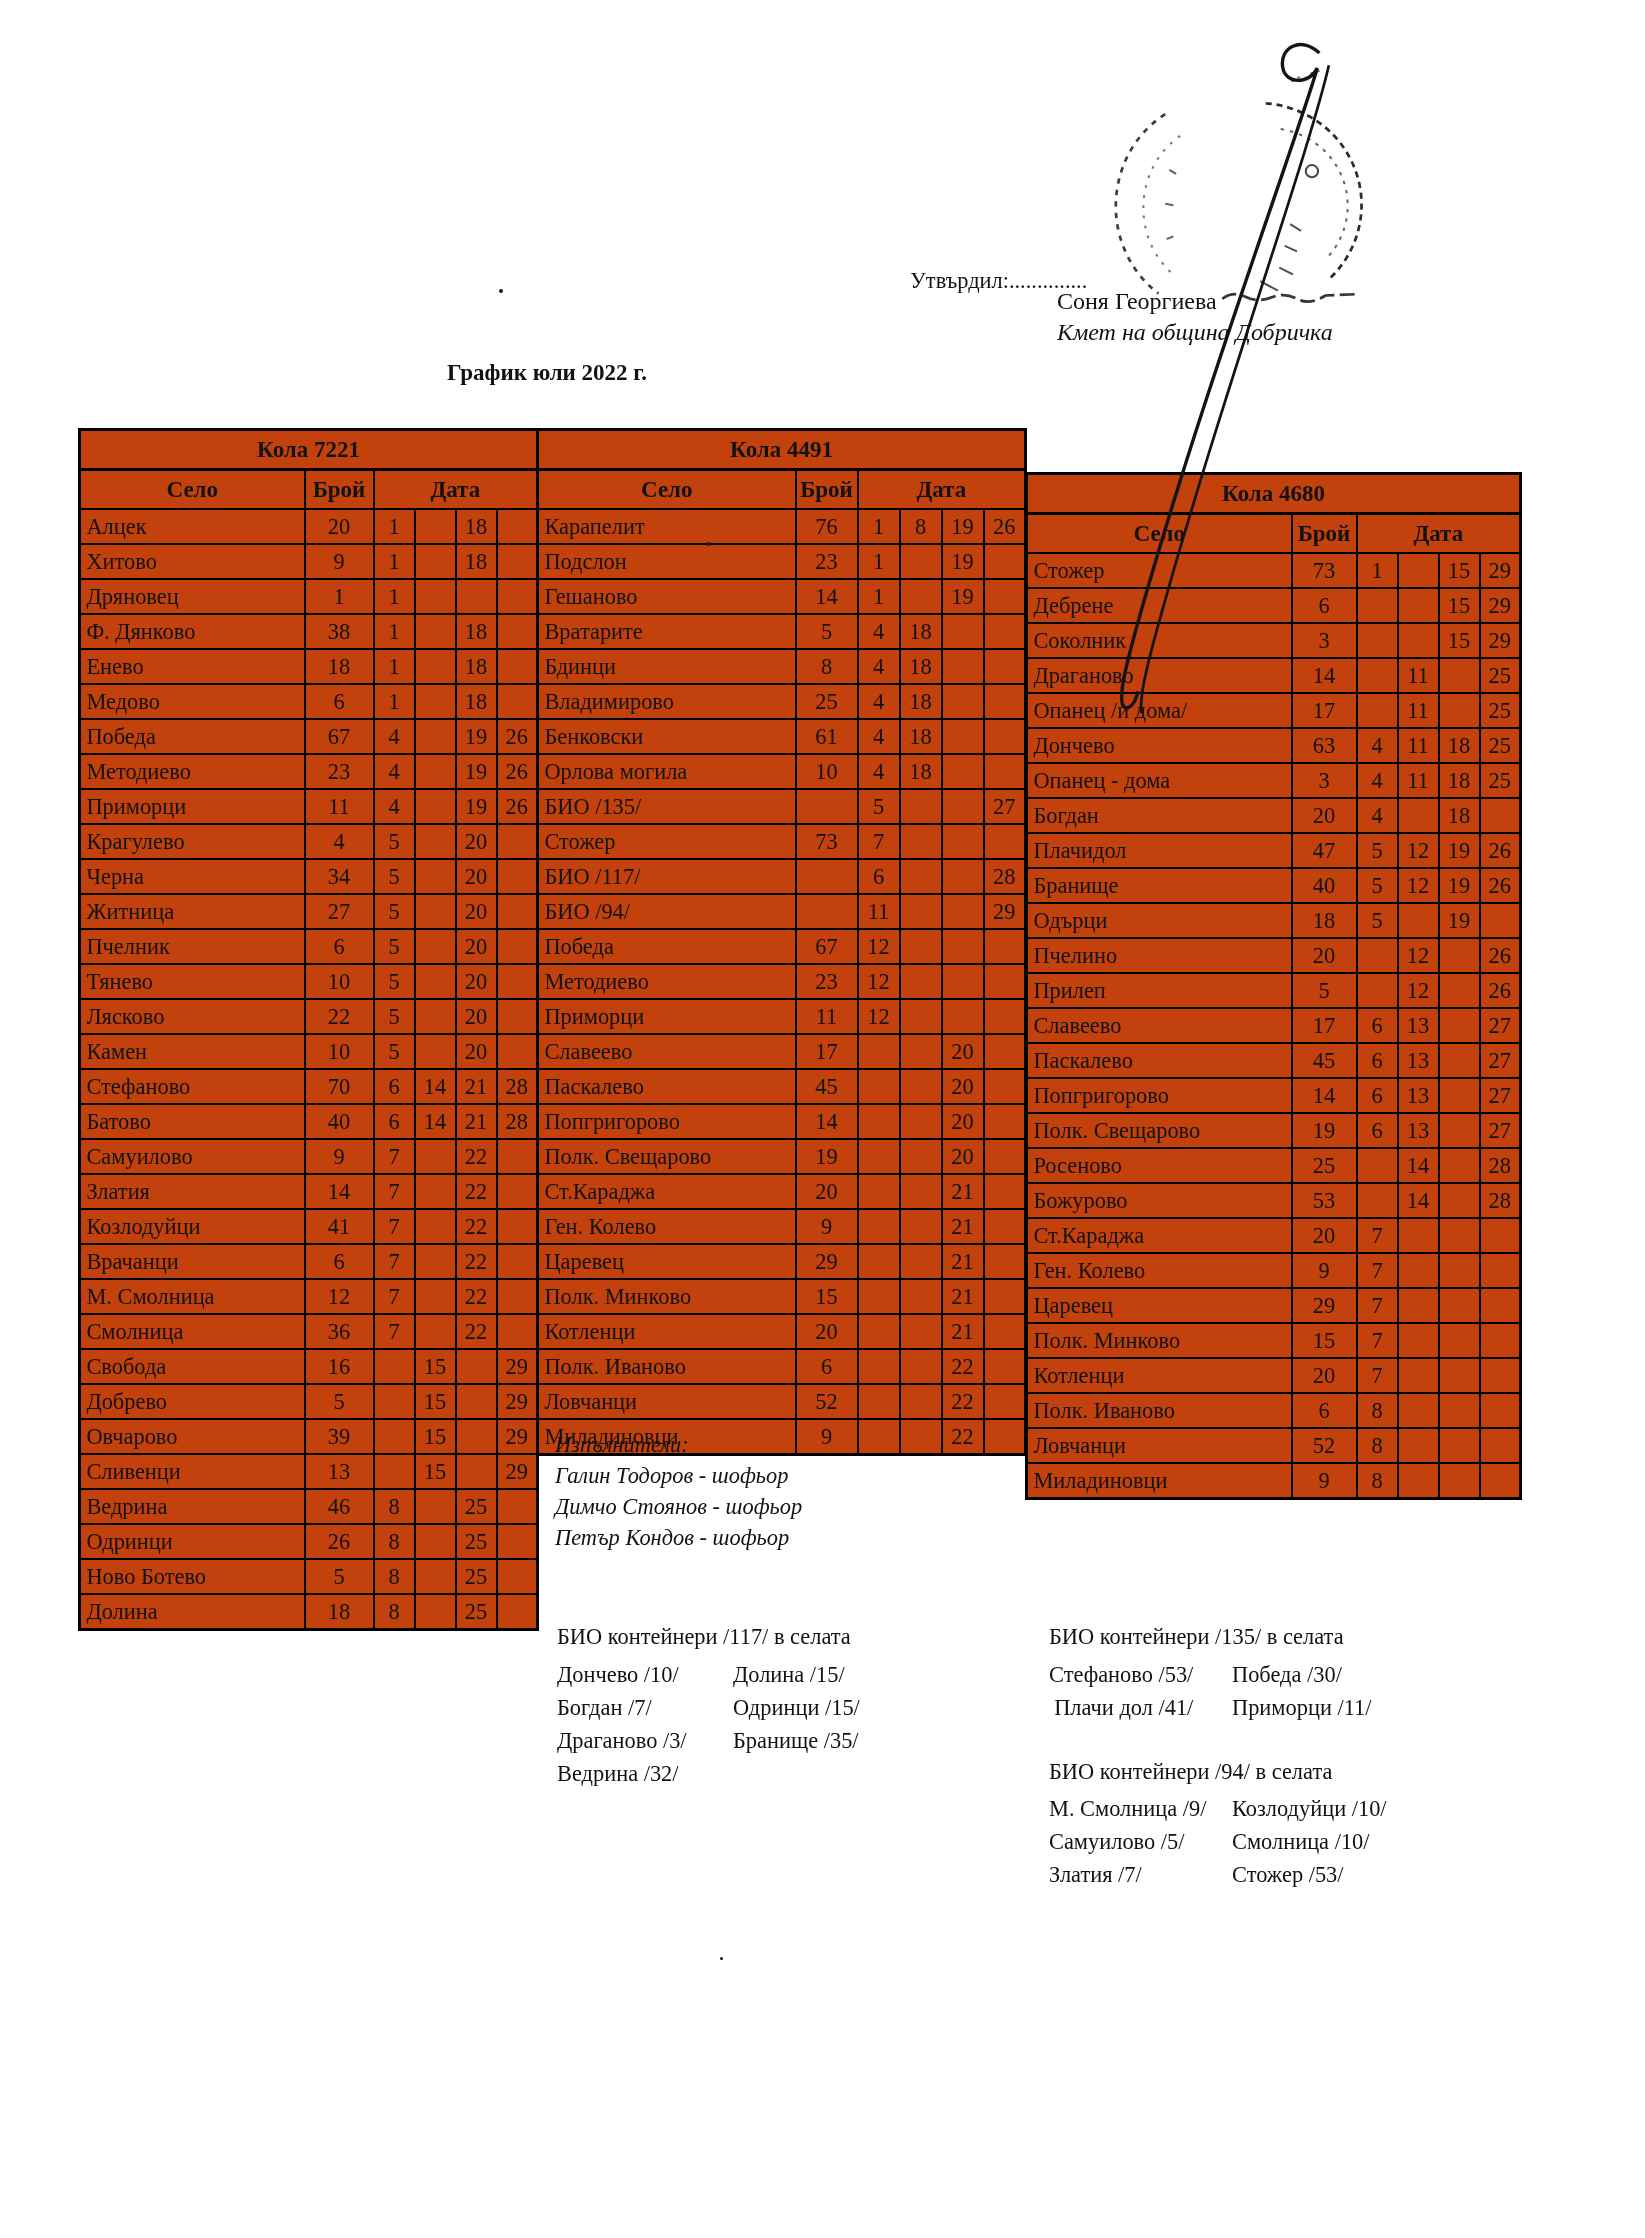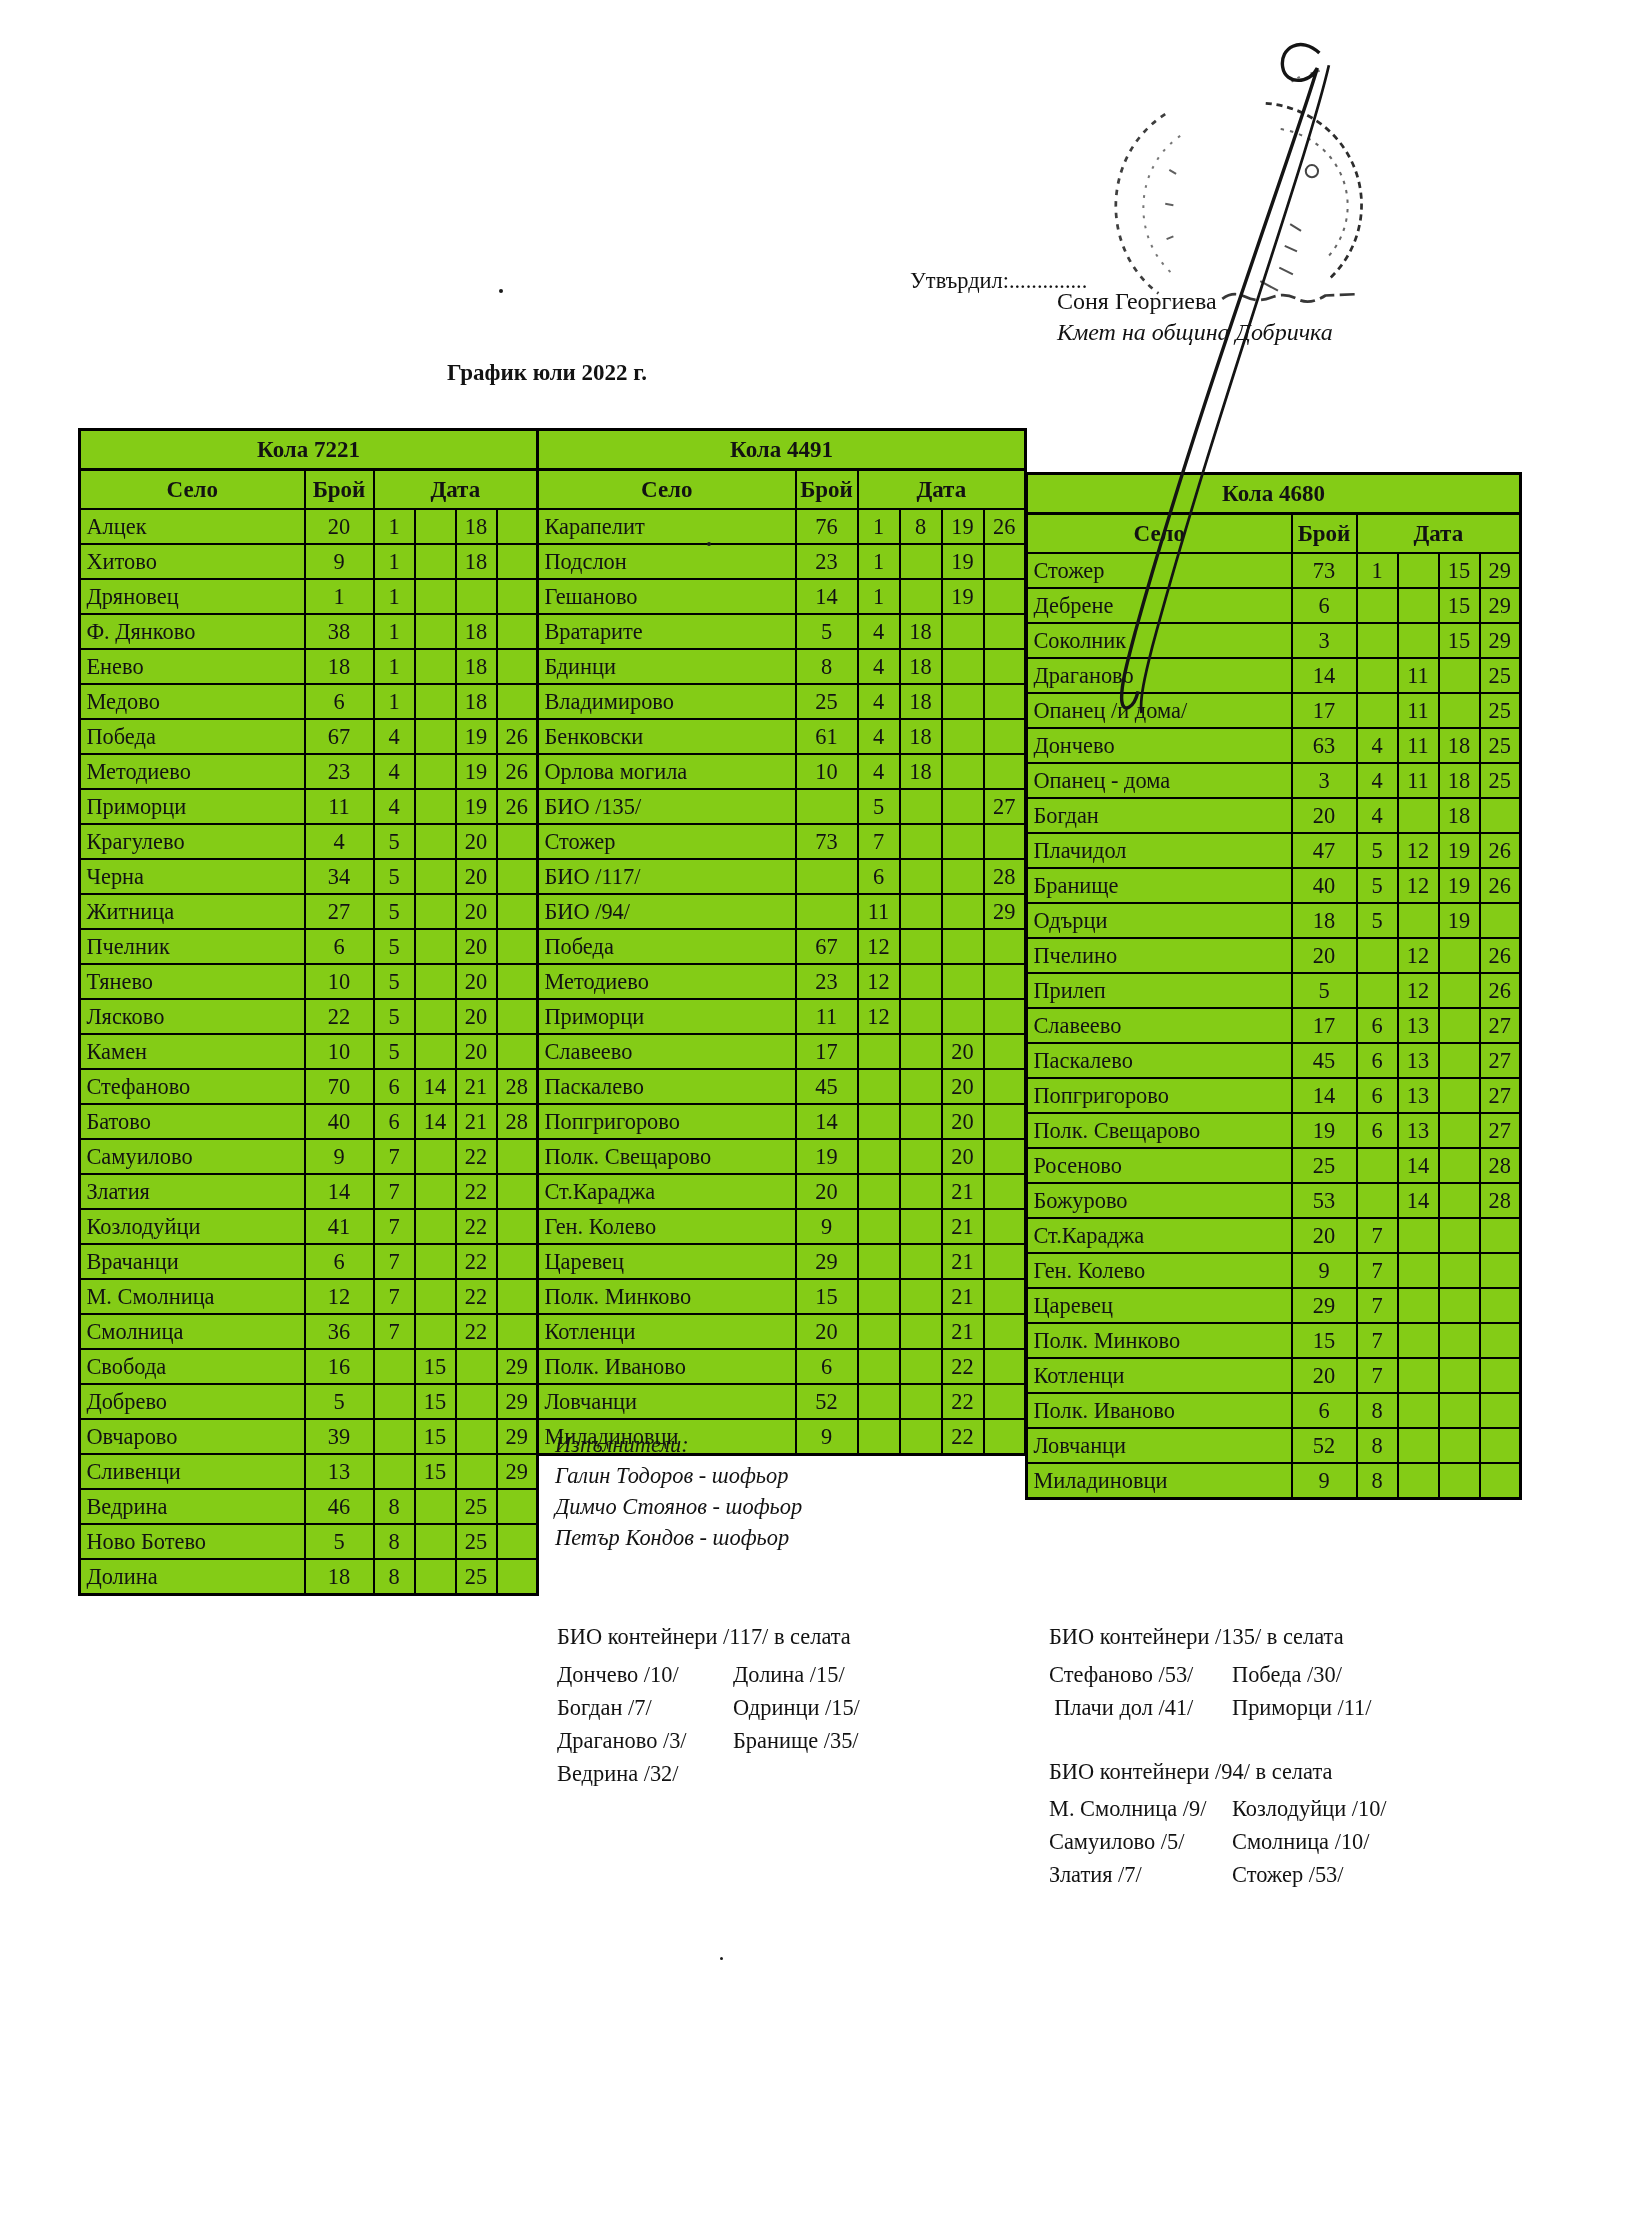--- a/index.html
+++ b/index.html
@@ -15,21 +15,21 @@
   .abs{position:absolute;white-space:nowrap;}
   .t33{font-size:22.4px;line-height:1.1;}
   .bold{font-weight:bold;}
   .ital{font-style:italic;}
 
   
   table.sched{
     position:absolute;
     border-collapse:collapse;
     table-layout:fixed;
-    background:#84cc16;
+    background:#c2410c;
     border:3.4px solid #000;
   }
   table.sched th, table.sched td{
     border:2px solid #000;
     font-size:22.4px;
     overflow:hidden;
     white-space:nowrap;
   }
   table.sched tr.title-row th{
     height:35px;font-weight:bold;text-align:center;
@@ -303,20 +303,28 @@
             <td class="v">Сливенци</td>
             <td class="c">13</td>
             <td class="d"></td>
             <td class="d">15</td>
             <td class="d"></td>
             <td class="d">29</td>
           </tr>
           <tr>
             <td class="v">Ведрина</td>
             <td class="c">46</td>
+            <td class="d">8</td>
+            <td class="d"></td>
+            <td class="d">25</td>
+            <td class="d"></td>
+          </tr>
+          <tr>
+            <td class="v">Одринци</td>
+            <td class="c">26</td>
             <td class="d">8</td>
             <td class="d"></td>
             <td class="d">25</td>
             <td class="d"></td>
           </tr>
           <tr>
             <td class="v">Ново Ботево</td>
             <td class="c">5</td>
             <td class="d">8</td>
             <td class="d"></td>

